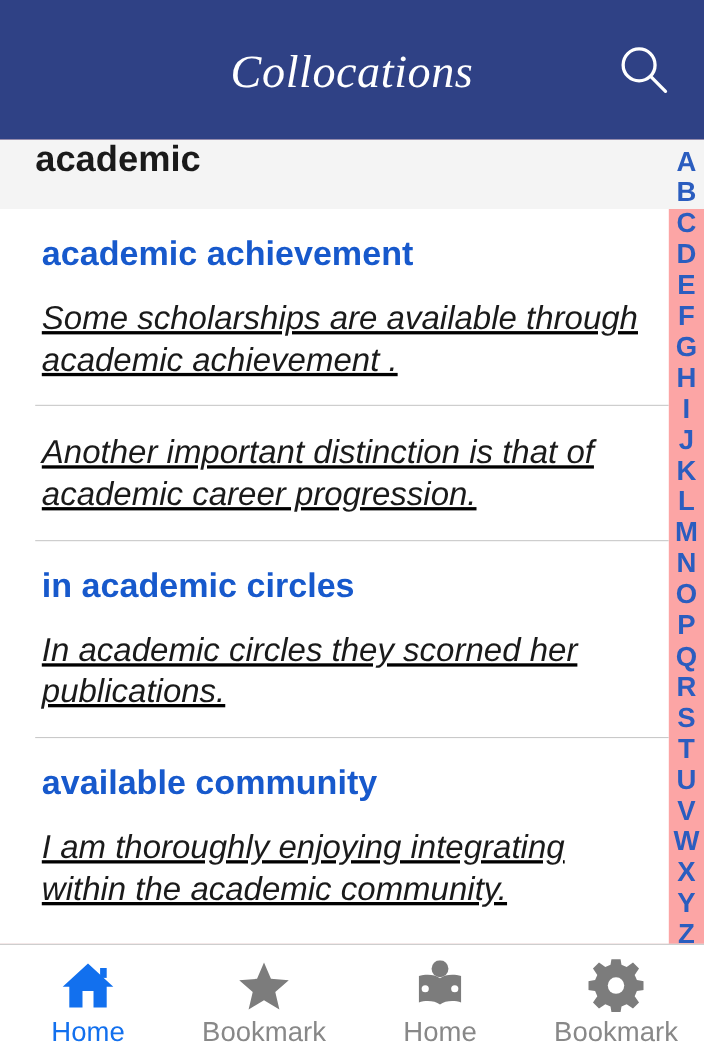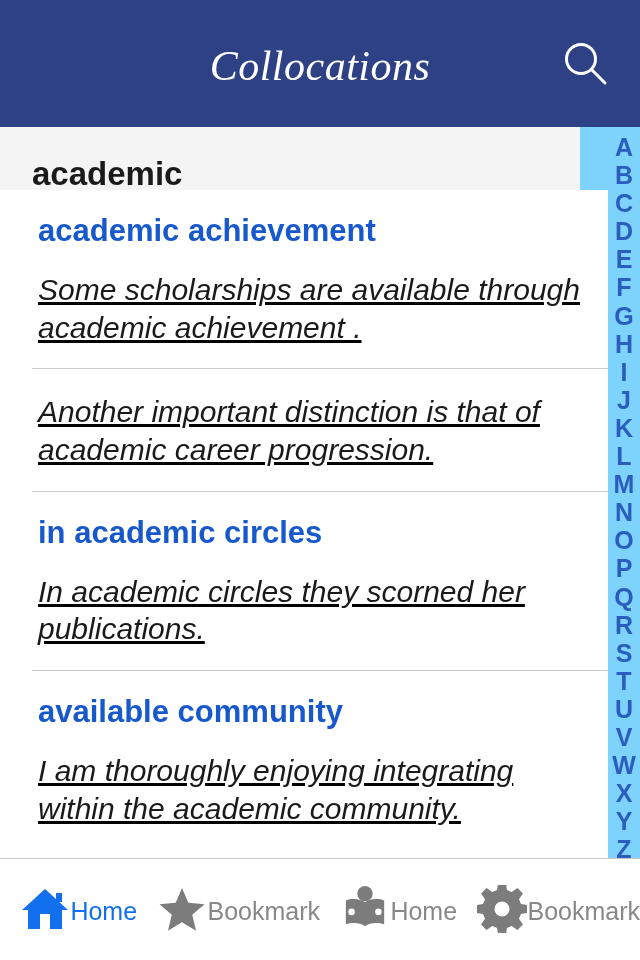--- a/index.html
+++ b/index.html
@@ -2,21 +2,21 @@
 <html><head>
 <meta charset="utf-8">
 <style>
   * { margin:0; padding:0; box-sizing:border-box; }
   html, body {
     width:640px; height:960px;
     background:#ffffff;
     font-family:"Liberation Sans", sans-serif;
     overflow:hidden;
   }
-  #app { position:relative; width:640px; height:960px; overflow:hidden; background:#7dd3fc; }
+  #app { position:relative; width:640px; height:960px; overflow:hidden; background:#fca5a5; }
 
   
   .navbar {
     position:absolute; top:0; left:0;
     width:640px; height:127px;
     background:#2F4185;
     display:flex; align-items:center; justify-content:center;
   }
   .nav-title {
     font-family:"Liberation Serif", serif;
@@ -31,23 +31,23 @@
     position:absolute; right:26px; top:50%;
     transform:translateY(-50%);
     width:56px; height:56px;
     display:flex; align-items:center; justify-content:center;
     cursor:pointer;
   }
 
   
   .word-header {
     position:absolute; top:127px; left:0;
-    width:580px; height:63px;
+    width:640px; height:63px;
     background:#F4F4F4;
-    display:flex; align-items:flex-end;
+    display:flex; align-items:flex-start;
   }
   .word-header-text {
     padding-left:32px;
     font-size:33px;
     font-weight:700;
     color:#1A1A1A;
     line-height:1;
   }
 
   
@@ -109,21 +109,21 @@
   .tabbar {
     position:absolute; bottom:0; left:0;
     width:640px; height:102px;
     background:#ffffff;
     border-top:1px solid #C9C9C9;
     display:flex;
   }
   .tab {
     flex:1;
     display:flex;
-    flex-direction:row;
+    flex-direction:column;
     align-items:center;
     justify-content:center;
     cursor:pointer;
     padding-top:4px;
   }
   .tab-icon {
     height:48px;
     display:flex; align-items:center; justify-content:center;
     margin-bottom:6px;
   }

